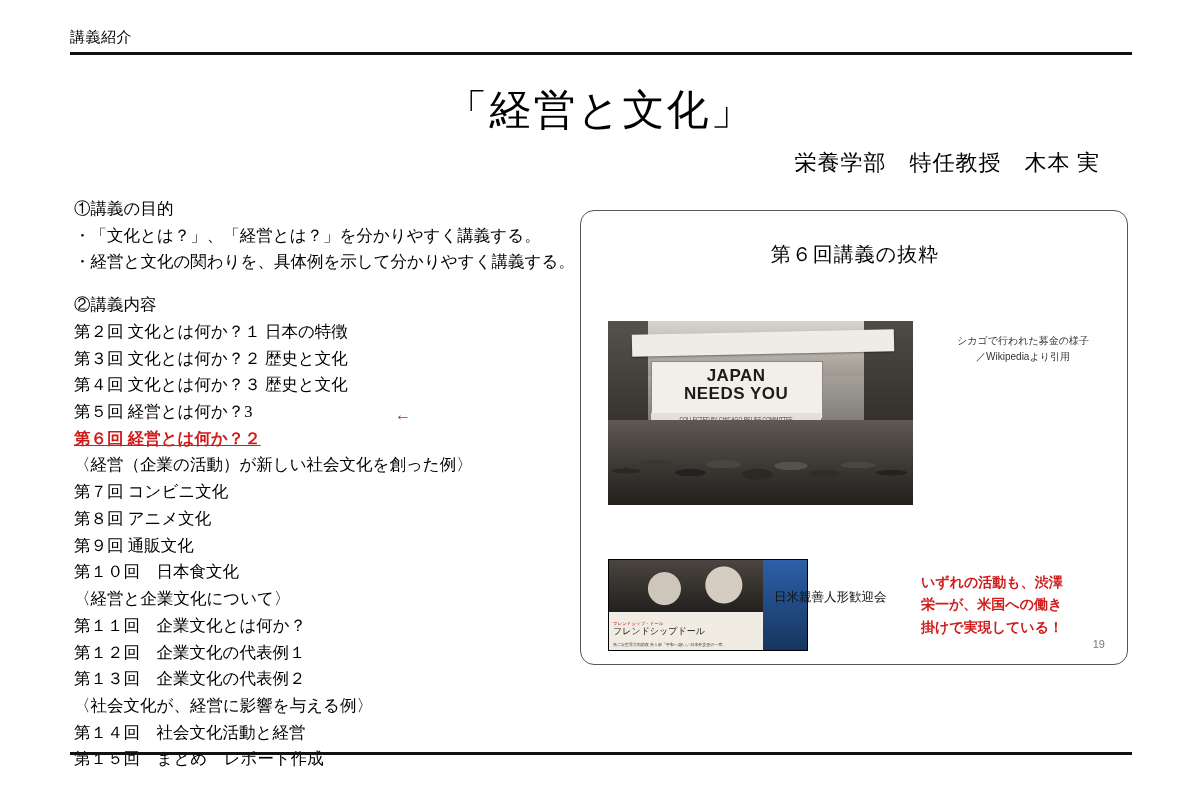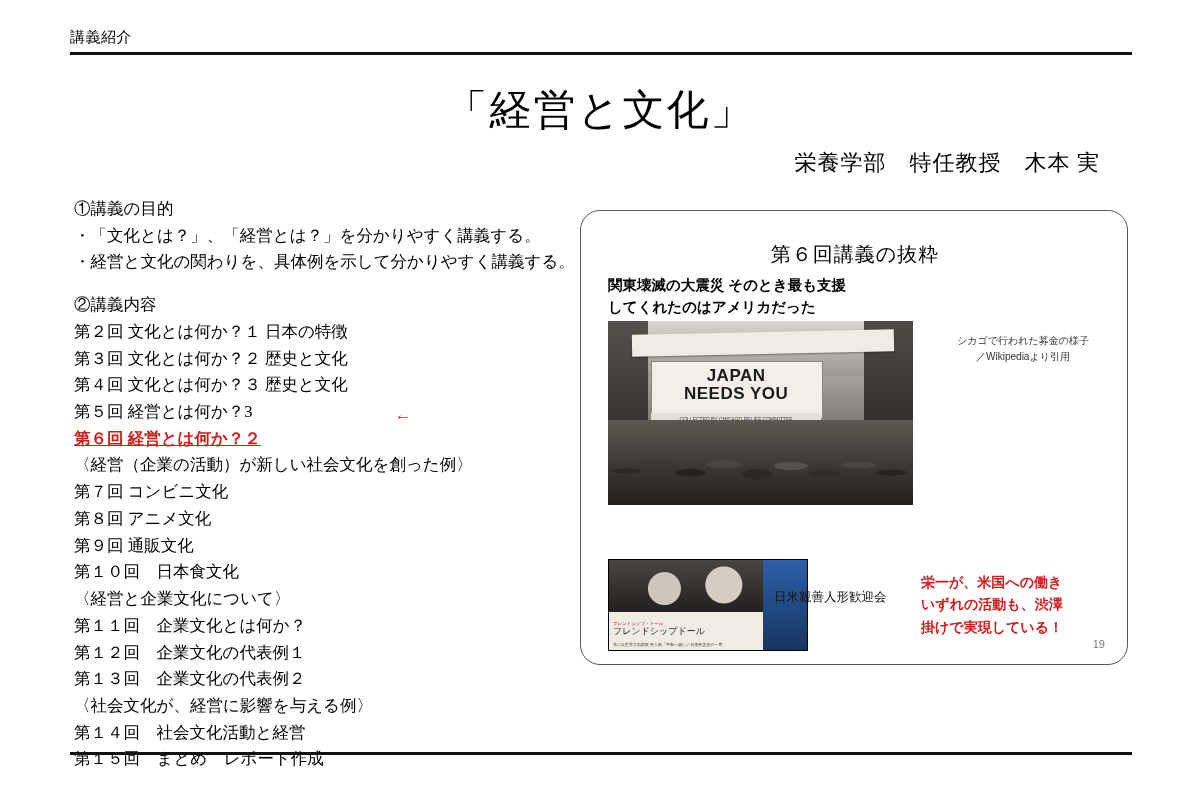--- a/index.html
+++ b/index.html
@@ -90,21 +90,21 @@
 
   
   .panel {
     position: absolute;
     left: 580px;
     top: 210px;
     width: 548px;
     height: 455px;
     background: #ffffff;
     border: 1.5px solid #555;
-    border-radius: 20px;
+    border-radius: 14px;
     box-sizing: border-box;
     overflow: hidden;
   }
   .panel-title {
     position: absolute;
     top: 30px;
     left: 0;
     width: 548px;
     text-align: center;
     font-size: 20px;
@@ -320,24 +320,20 @@
     <div class="line">〈社会文化が、経営に影響を与える例〉</div>
     <div class="line">第１４回　社会文化活動と経営</div>
     <div class="line">第１５回　まとめ　レポート作成</div>
   </div>
 
   <div class="arrow-mark">←</div>
 
   <div class="panel">
     <div class="panel-title">第６回講義の抜粋</div>
 
-    <div class="panel-head">
-      <div>関東壊滅の大震災 そのとき最も支援</div>
-      <div>してくれたのはアメリカだった</div>
-    </div>
 
     <div class="photo-main">
       <div class="sky"></div>
       <div class="bldg-l"></div>
       <div class="bldg-r"></div>
       <div class="banner"></div>
       <div class="truck"></div>
       <div class="truck-text">
         <div>JAPAN</div>
         <div>NEEDS YOU</div>
@@ -357,22 +353,22 @@
       <div class="btm">
         <div class="btm-t1">フレンドシップ・ドール</div>
         <div class="btm-t2">フレンドシップドール</div>
         <div class="btm-t3">第二次世界大戦前夜 第１部「平和へ願い／日本外交史の一章」</div>
       </div>
     </div>
 
     <div class="doll-caption">日米親善人形歓迎会</div>
 
     <div class="panel-note">
+      <div>いずれの活動も、渋澤</div>
       <div>栄一が、米国への働き</div>
-      <div>いずれの活動も、渋澤</div>
       <div>掛けで実現している！</div>
     </div>
 
     <div class="panel-page">19</div>
   </div>
 
   <div class="footer-rule"></div>
 </div>
 
 </body></html>

